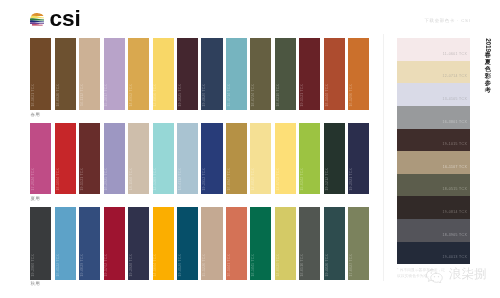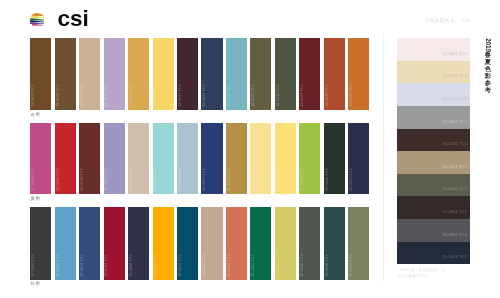--- a/index.html
+++ b/index.html
@@ -3,21 +3,21 @@
 <meta charset="utf-8">
 <style>
   html,body{margin:0;padding:0;}
   body{width:500px;height:298px;background:#ffffff;overflow:hidden;
        font-family:"Liberation Sans",sans-serif;position:relative;}
   #stage{position:absolute;left:0;top:0;width:500px;height:298px;}
 
   
   #logo{position:absolute;left:29.5px;top:11.9px;width:100px;height:18px;}
   #logo-mark{position:absolute;left:0;top:0;width:14.6px;height:15.1px;}
-  #logo-text{position:absolute;left:28px;top:-4.9px;font-size:22.6px;font-weight:700;
+  #logo-text{position:absolute;left:20px;top:-4.9px;font-size:22.6px;font-weight:700;
              letter-spacing:-0.1px;color:#0a0a0a;line-height:23.2px;
              font-family:"Liberation Sans",sans-serif;}
 
   
   .row{position:absolute;left:30.3px;display:flex;}
   .sw{position:relative;margin-right:3.36px;width:21.1px;overflow:hidden;}
   .sw:last-child{margin-right:0;}
   .sw-code{position:absolute;left:0.8px;bottom:3.3px;writing-mode:vertical-rl;
            transform:rotate(180deg);font-size:3.35px;letter-spacing:0.25px;
            white-space:nowrap;opacity:.30;color:#ffffff;
@@ -265,14 +265,29 @@
         <i style="">2019</i>
       </span>
       <span class="vch">春</span>
       <span class="vch">夏</span>
       <span class="vch">色</span>
       <span class="vch">彩</span>
       <span class="vch">参</span>
       <span class="vch">考</span>
     </div>
 
+  <div id="wm">
+    <svg id="wm-icon" width="23" height="15" viewBox="0 0 92 60">
+      <g fill="none" stroke="#2a2a2a" stroke-width="3.4" stroke-linecap="round" stroke-linejoin="round">
+        <path d="M34 6.5 C18.5 6.5 6 16.3 6 28.4 c0 6.9 4.1 13.0 10.5 17.0 L13.4 54 l10.4 -5.3 c3.2 0.9 6.6 1.4 10.2 1.4"></path>
+        <path d="M46 21 C33.2 21 23 29.1 23 39.1 c0 10.0 10.2 18.1 23 18.1 c2.9 0 5.7 -0.4 8.3 -1.2 l9.2 4.7 l-2.7 -7.3 C66.1 50 69 44.9 69 39.1 C69 29.1 58.8 21 46 21 Z"></path>
+      </g>
+      <g fill="#2a2a2a">
+        <circle cx="25" cy="20" r="3.1"></circle>
+          <circle cx="42" cy="20" r="3.1"></circle>
+        <circle cx="38" cy="34.5" r="2.7"></circle>
+          <circle cx="54" cy="34.5" r="2.7"></circle>
+      </g>
+    </svg>
+    <div id="wm-text">浪柒捌</div>
+  </div>
 
 </div>
 
 </body></html>

